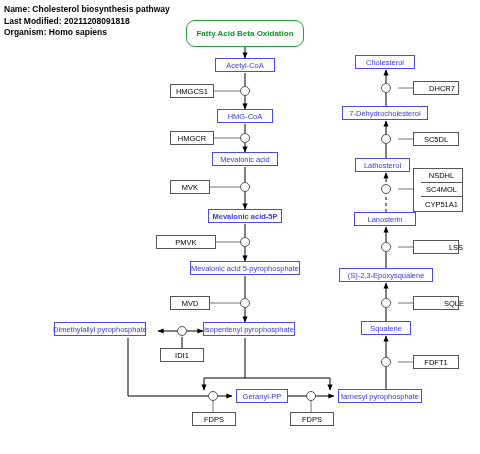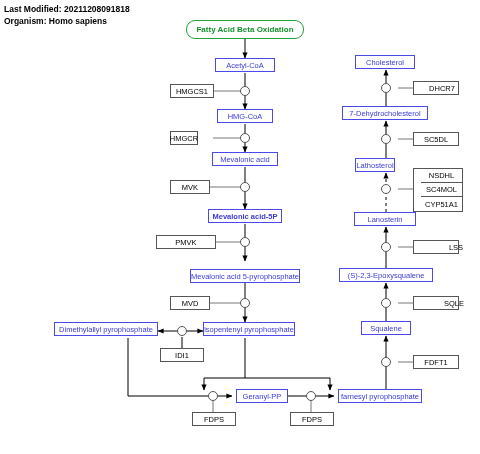--- a/index.html
+++ b/index.html
@@ -48,30 +48,31 @@
     box-sizing:border-box;height:14px;
     display:flex;align-items:center;justify-content:center;
     font-size:7.5px;color:#000;border-bottom:1px solid #555555;
   }
   .enzgroup .row:last-child{border-bottom:none;}
 
   
   .pill{
     position:absolute;box-sizing:border-box;
     border:1px solid #23a03a;border-radius:9px;background:#ffffff;
-    color:#13952c;font-size:8px;font-weight:bold;height:19px;
+    color:#13952c;font-size:8px;font-weight:bold;height:27px;
     display:flex;align-items:center;justify-content:center;white-space:nowrap;
   }
 </style>
 </head>
 <body>
 
 <div id="canvas">
 
   <div class="hdr">
+    <div>Name: Cholesterol biosynthesis pathway</div>
     <div>Last Modified: 20211208091818</div>
     <div>Organism: Homo sapiens</div>
   </div>
 
   <svg class="edges" viewBox="0 0 480 454" width="480" height="454">
     <defs>
       <marker id="arw" markerWidth="7" markerHeight="7" refX="5.6" refY="3" orient="auto" markerUnits="userSpaceOnUse">
         <path d="M0,0.4 L6,3 L0,5.6 z" fill="#000"></path>
       </marker>
       <marker id="arwL" markerWidth="7" markerHeight="7" refX="5.6" refY="3" orient="auto" markerUnits="userSpaceOnUse">
@@ -155,45 +156,45 @@
   <div class="pill" style="left:186px;top:20px;width:118px;">Fatty Acid Beta Oxidation</div>
 
   <div class="node metab" style="left:215px;top:58px;width:60px;">Acetyl-CoA</div>
 
   <div class="node metab" style="left:217px;top:109px;width:56px;">HMG-CoA</div>
 
   <div class="node metab" style="left:212px;top:152px;width:66px;">Mevalonic acid</div>
 
   <div class="node metab" style="left:208px;top:209px;width:74px;font-weight:bold;">Mevalonic acid-5P</div>
 
-  <div class="node metab" style="left:190px;top:261px;width:110px;margin-top:8px;">Mevalonic acid 5-pyrophosphate</div>
+  <div class="node metab" style="left:190px;top:261px;width:110px;">Mevalonic acid 5-pyrophosphate</div>
 
   <div class="node metab" style="left:203px;top:322px;width:92px;">isopentenyl pyrophosphate</div>
 
-  <div class="node metab" style="left:54px;top:322px;width:104px;">Dimethylallyl pyrophosphate</div>
+  <div class="node metab" style="left:54px;top:322px;width:92px;">Dimethylallyl pyrophosphate</div>
 
   <div class="node metab" style="left:236px;top:389px;width:52px;">Geranyl-PP</div>
 
   <div class="node metab" style="left:338px;top:389px;width:84px;">farnesyl pyrophosphate</div>
 
   <div class="node metab" style="left:361px;top:321px;width:50px;">Squalene</div>
 
   <div class="node metab" style="left:339px;top:268px;width:94px;">(S)-2,3-Epoxysqualene</div>
 
   <div class="node metab" style="left:354px;top:212px;width:62px;">Lanosterin</div>
 
-  <div class="node metab" style="left:355px;top:158px;width:40px;">Lathosterol</div>
+  <div class="node metab" style="left:355px;top:158px;width:55px;">Lathosterol</div>
 
   <div class="node metab" style="left:342px;top:106px;width:86px;">7-Dehydrocholesterol</div>
 
   <div class="node metab" style="left:355px;top:55px;width:60px;">Cholesterol</div>
 
   <div class="node enz" style="left:170px;top:84px;width:44px;">HMGCS1</div>
 
-  <div class="node enz" style="left:170px;top:131px;width:28px;">HMGCR</div>
+  <div class="node enz" style="left:170px;top:131px;width:44px;">HMGCR</div>
 
   <div class="node enz" style="left:170px;top:180px;width:40px;">MVK</div>
 
   <div class="node enz" style="left:156px;top:235px;width:60px;">PMVK</div>
 
   <div class="node enz" style="left:170px;top:296px;width:40px;">MVD</div>
 
   <div class="node enz" style="left:160px;top:348px;width:44px;">IDI1</div>
 
   <div class="node enz" style="left:192px;top:412px;width:44px;">FDPS</div>

